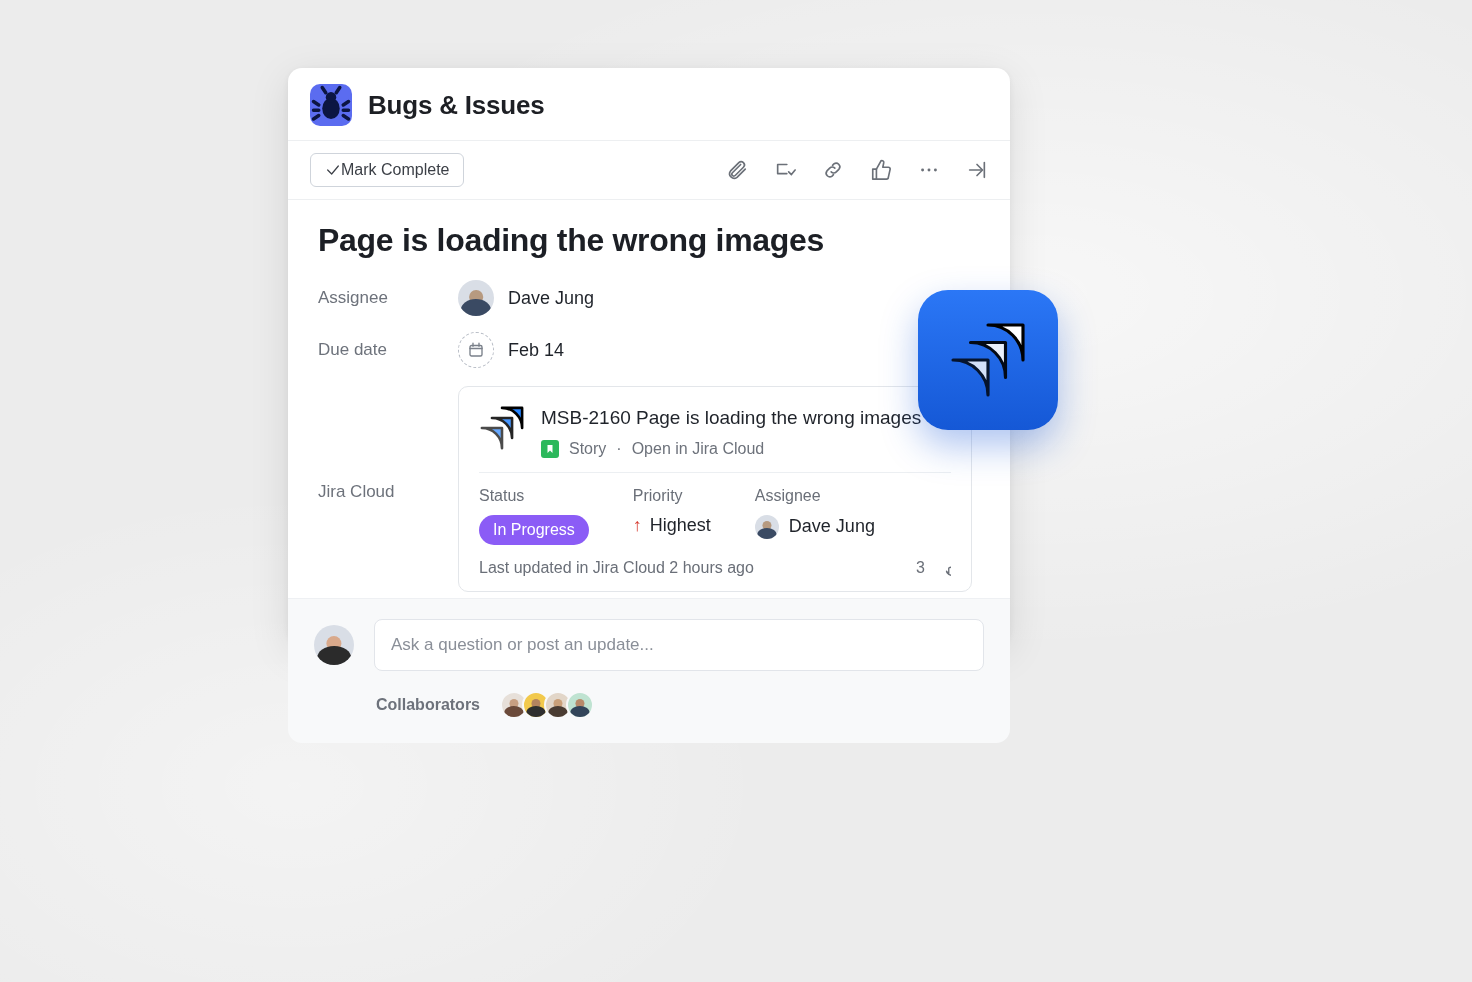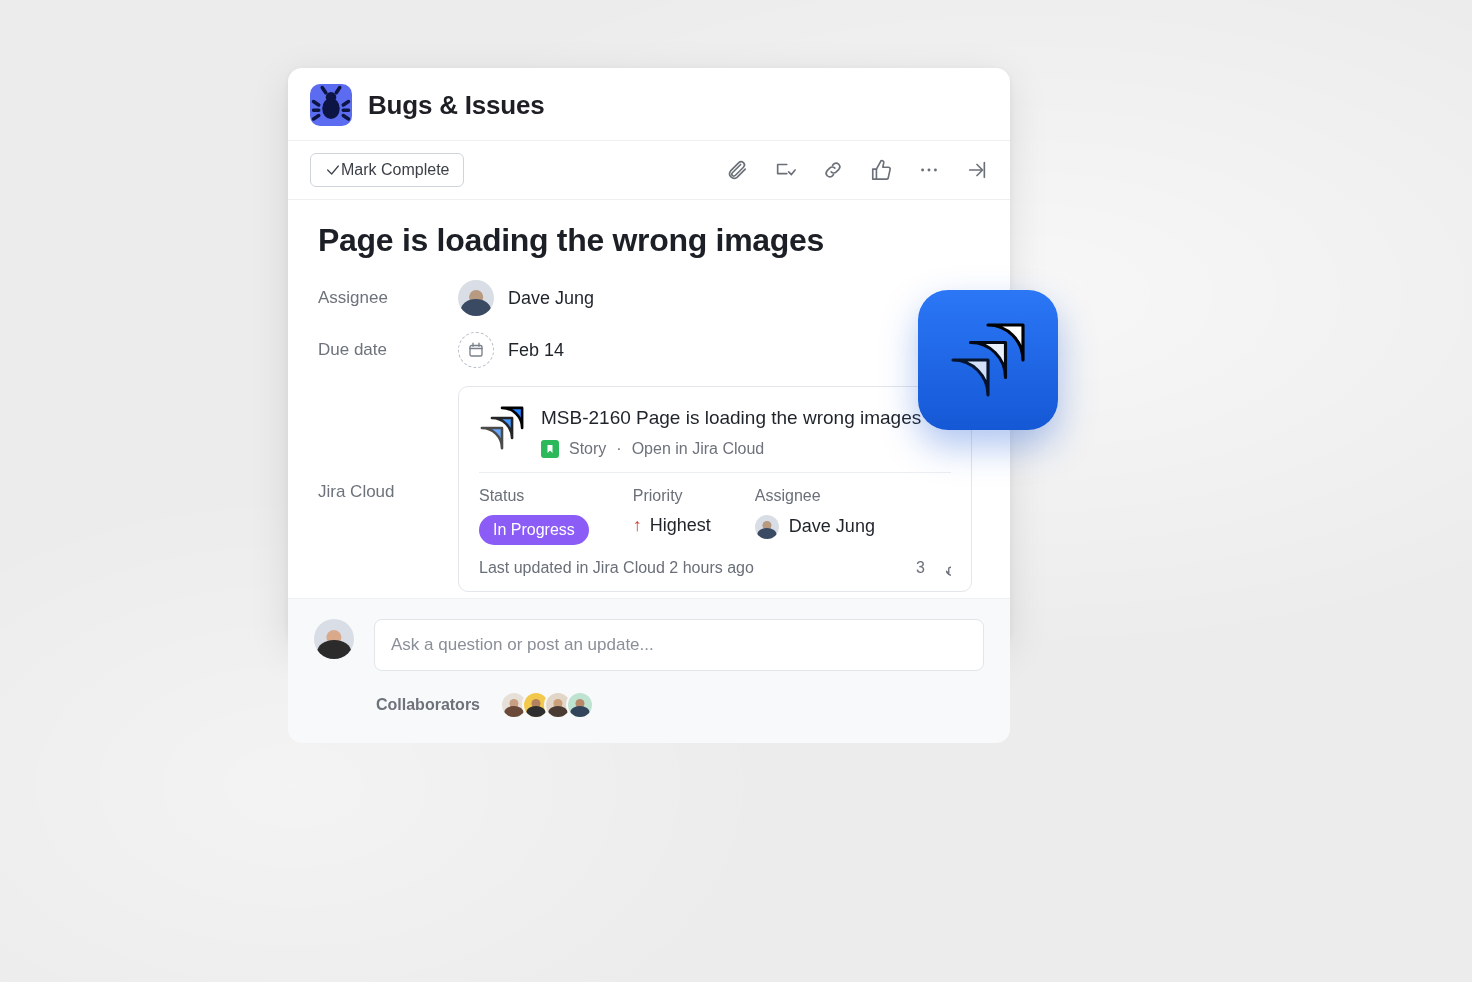--- a/index.html
+++ b/index.html
@@ -98,21 +98,21 @@
   .jc-col .lbl { color:#6a6f78; font-size:16px; margin-bottom:10px; }
   .pill { display:inline-block; padding:6px 14px; border-radius:999px; font-size:16px; color:#fff; }
   .pill-progress { background:#8b5cf6; }
   .prio { display:inline-flex; align-items:center; gap:8px; font-size:18px; color:#1f232a; }
   .prio .arrow { color:#d63a2f; font-weight:700; font-size:18px; }
   .ass { display:inline-flex; align-items:center; gap:10px; font-size:18px; color:#1f232a; }
   .jc-foot { display:flex; align-items:center; justify-content:space-between; color:#6a6f78; font-size:16px; }
   .jc-comments { display:inline-flex; align-items:center; gap:8px; color:#6a6f78; }
 
   .panel-footer { background:#f8f9fa; border-top:1px solid #eef0f3; border-radius:0 0 14px 14px; padding:20px 26px 24px 26px; display:flex; flex-direction:column; gap:20px; }
-  .composer-row { display:flex; align-items:flex-start; gap:20px; }
+  .composer-row { display:flex; align-items:center; gap:20px; }
   .composer { flex:1; height:52px; border:1px solid #e2e5ea; border-radius:8px; background:#fff; padding:0 16px; font-size:17px; color:#1f232a; }
   .composer::placeholder { color:#8a8f98; }
   .collab-row { display:flex; align-items:center; gap:26px; padding-left:62px; }
   .collab-label { color:#6d727b; font-size:16px; font-weight:600; }
   .avatars { display:flex; }
   .avatars .avatar.xs { margin-left:-6px; border:2px solid #f8f9fa; }
 
   
   .jira-badge {
     position:absolute; left: 918px; top: 290px;

